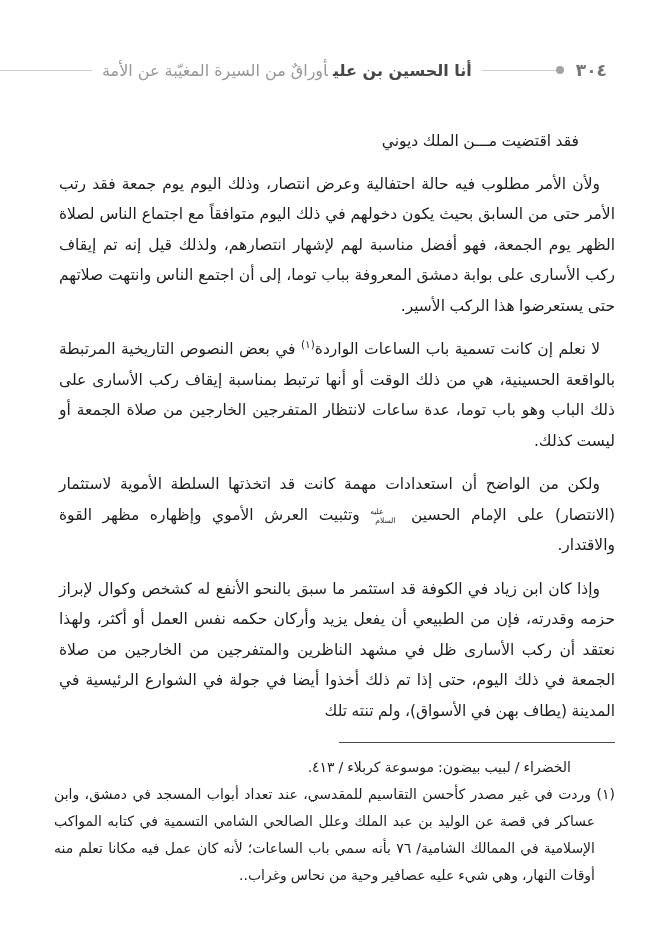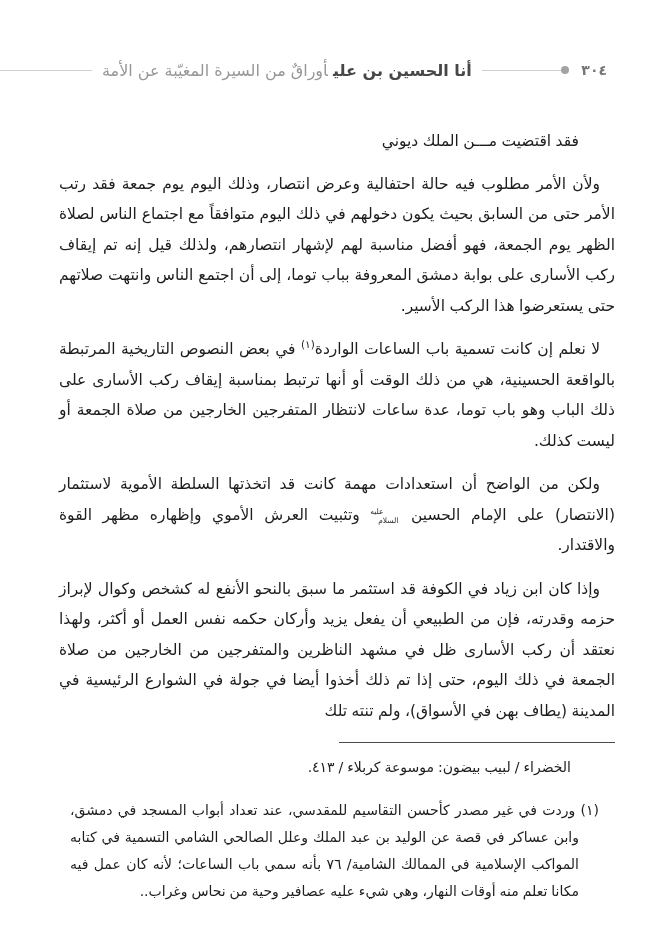--- a/index.html
+++ b/index.html
@@ -21,21 +21,21 @@
     position: absolute;
     top: 58px; left: 0; right: 0;
     height: 24px;
     display: flex;
     direction: rtl;           
     align-items: center;
   }
   .h-spacer { width: 62px; flex: 0 0 auto; }
   .h-num {
     flex: 0 0 auto;
-    font-size: 14px;
+    font-size: 17px;
     font-weight: bold;
     color: #757575;
     margin-left: 12px;
     white-space: nowrap;
   }
   .h-dot {
     flex: 0 0 auto;
     width: 8px; height: 8px;
     border-radius: 50%;
     background: #a3a3a3;
@@ -75,20 +75,21 @@
   .fn-sup {
     font-size: 10.5px;
     vertical-align: super;
     line-height: 0;
   }
   .honorific {
     display: inline-block;
     width: 26px;
     font-size: 7.5px;
     line-height: 8.5px;
+    text-align: center;
     color: #2b2b2b;
     vertical-align: -3px;
     margin: 0 2px;
     white-space: normal;
   }
 
   
   .footnotes {
     direction: rtl;
     text-align: justify;
@@ -98,21 +99,21 @@
     margin-top: 16px;
     word-spacing: -0.5px;
   }
   .fn-rule {
     width: 276px;
     height: 1px;
     background: #4a4a4a;
     margin-bottom: 11px;   
   }
   .fn-cont { margin: 0; padding-right: 44px; }
-  .fn-item { margin: 16px; padding-right: 20px; text-indent: -20px; }
+  .fn-item { margin: 0; padding-right: 20px; text-indent: -20px; }
   .fn-marker { white-space: nowrap; }
 </style>
 </head>
 <body>
 
 <div class="page">
 
   <div class="running-header">
     <span class="h-spacer"></span>
     <span class="h-num">٣٠٤</span>

